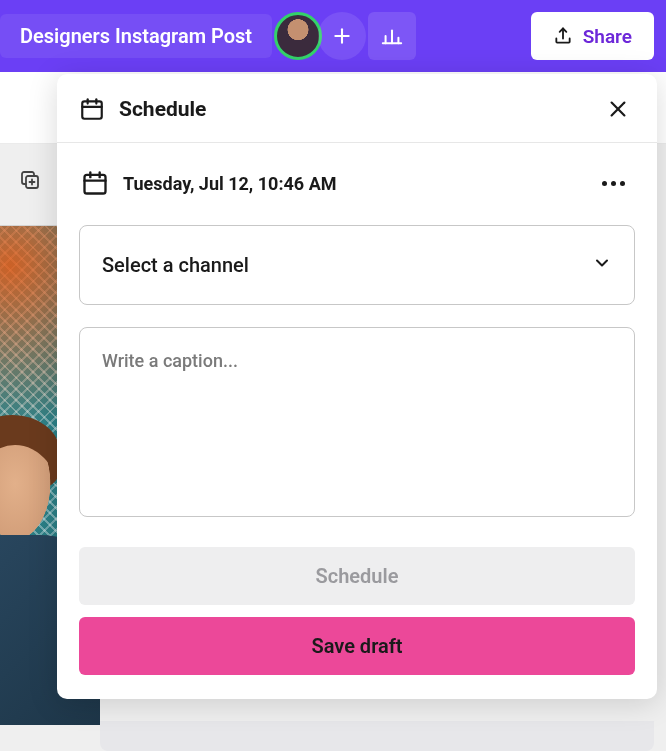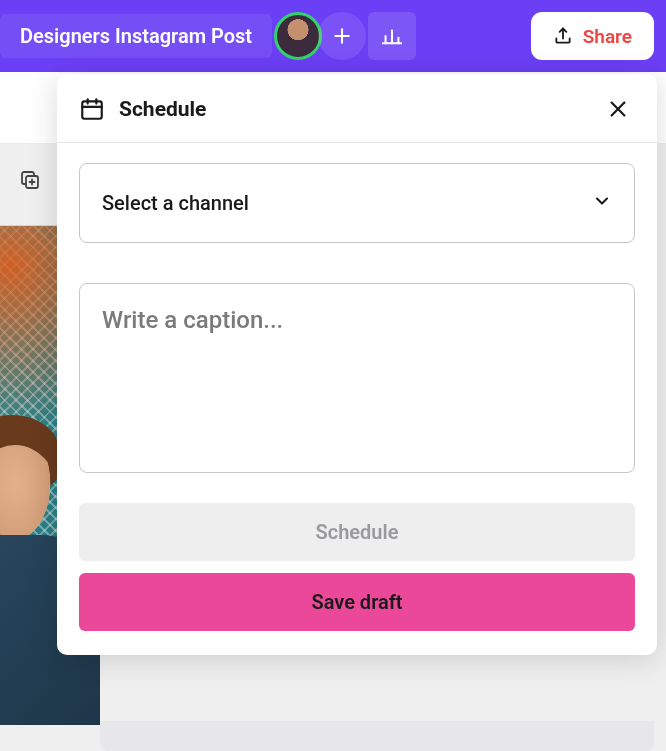--- a/index.html
+++ b/index.html
@@ -59,22 +59,22 @@
       border-radius: 6px;
       background: rgba(255,255,255,0.12);
       display: flex;
       align-items: center;
       justify-content: center;
       flex: 0 0 auto;
       cursor: pointer;
     }
     .share-btn {
       background: #fff;
-      color: #ef4444;
-      border-radius: 11px;
+      color: #6d28d9;
+      border-radius: 6px;
       height: 48px;
       padding: 0 22px;
       display: flex;
       align-items: center;
       gap: 10px;
       font-size: 19px;
       font-weight: 600;
       cursor: pointer;
       flex: 0 0 auto;
       margin-left: auto;
@@ -222,37 +222,37 @@
       width: 5px; height: 5px; background: #1a1a1a; border-radius: 50%;
     }
     .select-field {
       border: 1px solid #c7c7c7;
       border-radius: 8px;
       height: 80px;
       display: flex;
       align-items: center;
       padding: 0 22px;
       cursor: pointer;
-      margin-bottom: 40px;
+      margin-bottom: 22px;
     }
     .select-label {
       font-size: 20px;
       font-weight: 500;
       color: #1a1a1a;
     }
     .select-chevron {
       margin-left: auto;
     }
     .caption-field {
       border: 1px solid #c7c7c7;
       border-radius: 8px;
       width: 100%;
       height: 190px;
       padding: 22px;
-      font-size: 24px;
+      font-size: 18px;
       font-family: inherit;
       font-weight: 500;
       color: #1a1a1a;
       resize: none;
       outline: none;
       margin-bottom: 26px;
     }
     .caption-field::placeholder {
       color: #7a7a7a;
     }
@@ -341,20 +341,34 @@
     <div class="panel-close">
       <svg width="22" height="22" viewBox="0 0 24 24" fill="none" stroke="#1a1a1a" stroke-width="2.4" stroke-linecap="round">
           <line x1="5" y1="5" x2="19" y2="19"></line>
           <line x1="19" y1="5" x2="5" y2="19"></line>
         </svg>
     </div>
   </div>
 
   <div class="panel-body">
 
+    <div class="date-row">
+      <svg width="28" height="28" viewBox="0 0 24 24" fill="none" stroke="#1a1a1a" stroke-width="2" stroke-linecap="round" stroke-linejoin="round">
+          <rect x="3" y="5" width="18" height="16" rx="2"></rect>
+          <line x1="3" y1="10" x2="21" y2="10"></line>
+          <line x1="8" y1="3" x2="8" y2="7"></line>
+          <line x1="16" y1="3" x2="16" y2="7"></line>
+        </svg>
+      <div class="date-text">Tuesday, Jul 12, 10:46 AM</div>
+      <div class="date-menu">
+        <span></span>
+        <span></span>
+        <span></span>
+      </div>
+    </div>
 
     <div class="select-field">
       <div class="select-label">Select a channel</div>
       <div class="select-chevron">
         <svg width="20" height="20" viewBox="0 0 24 24" fill="none" stroke="#1a1a1a" stroke-width="2.4" stroke-linecap="round" stroke-linejoin="round">
             <polyline points="6 9 12 15 18 9"></polyline>
           </svg>
       </div>
     </div>
 

